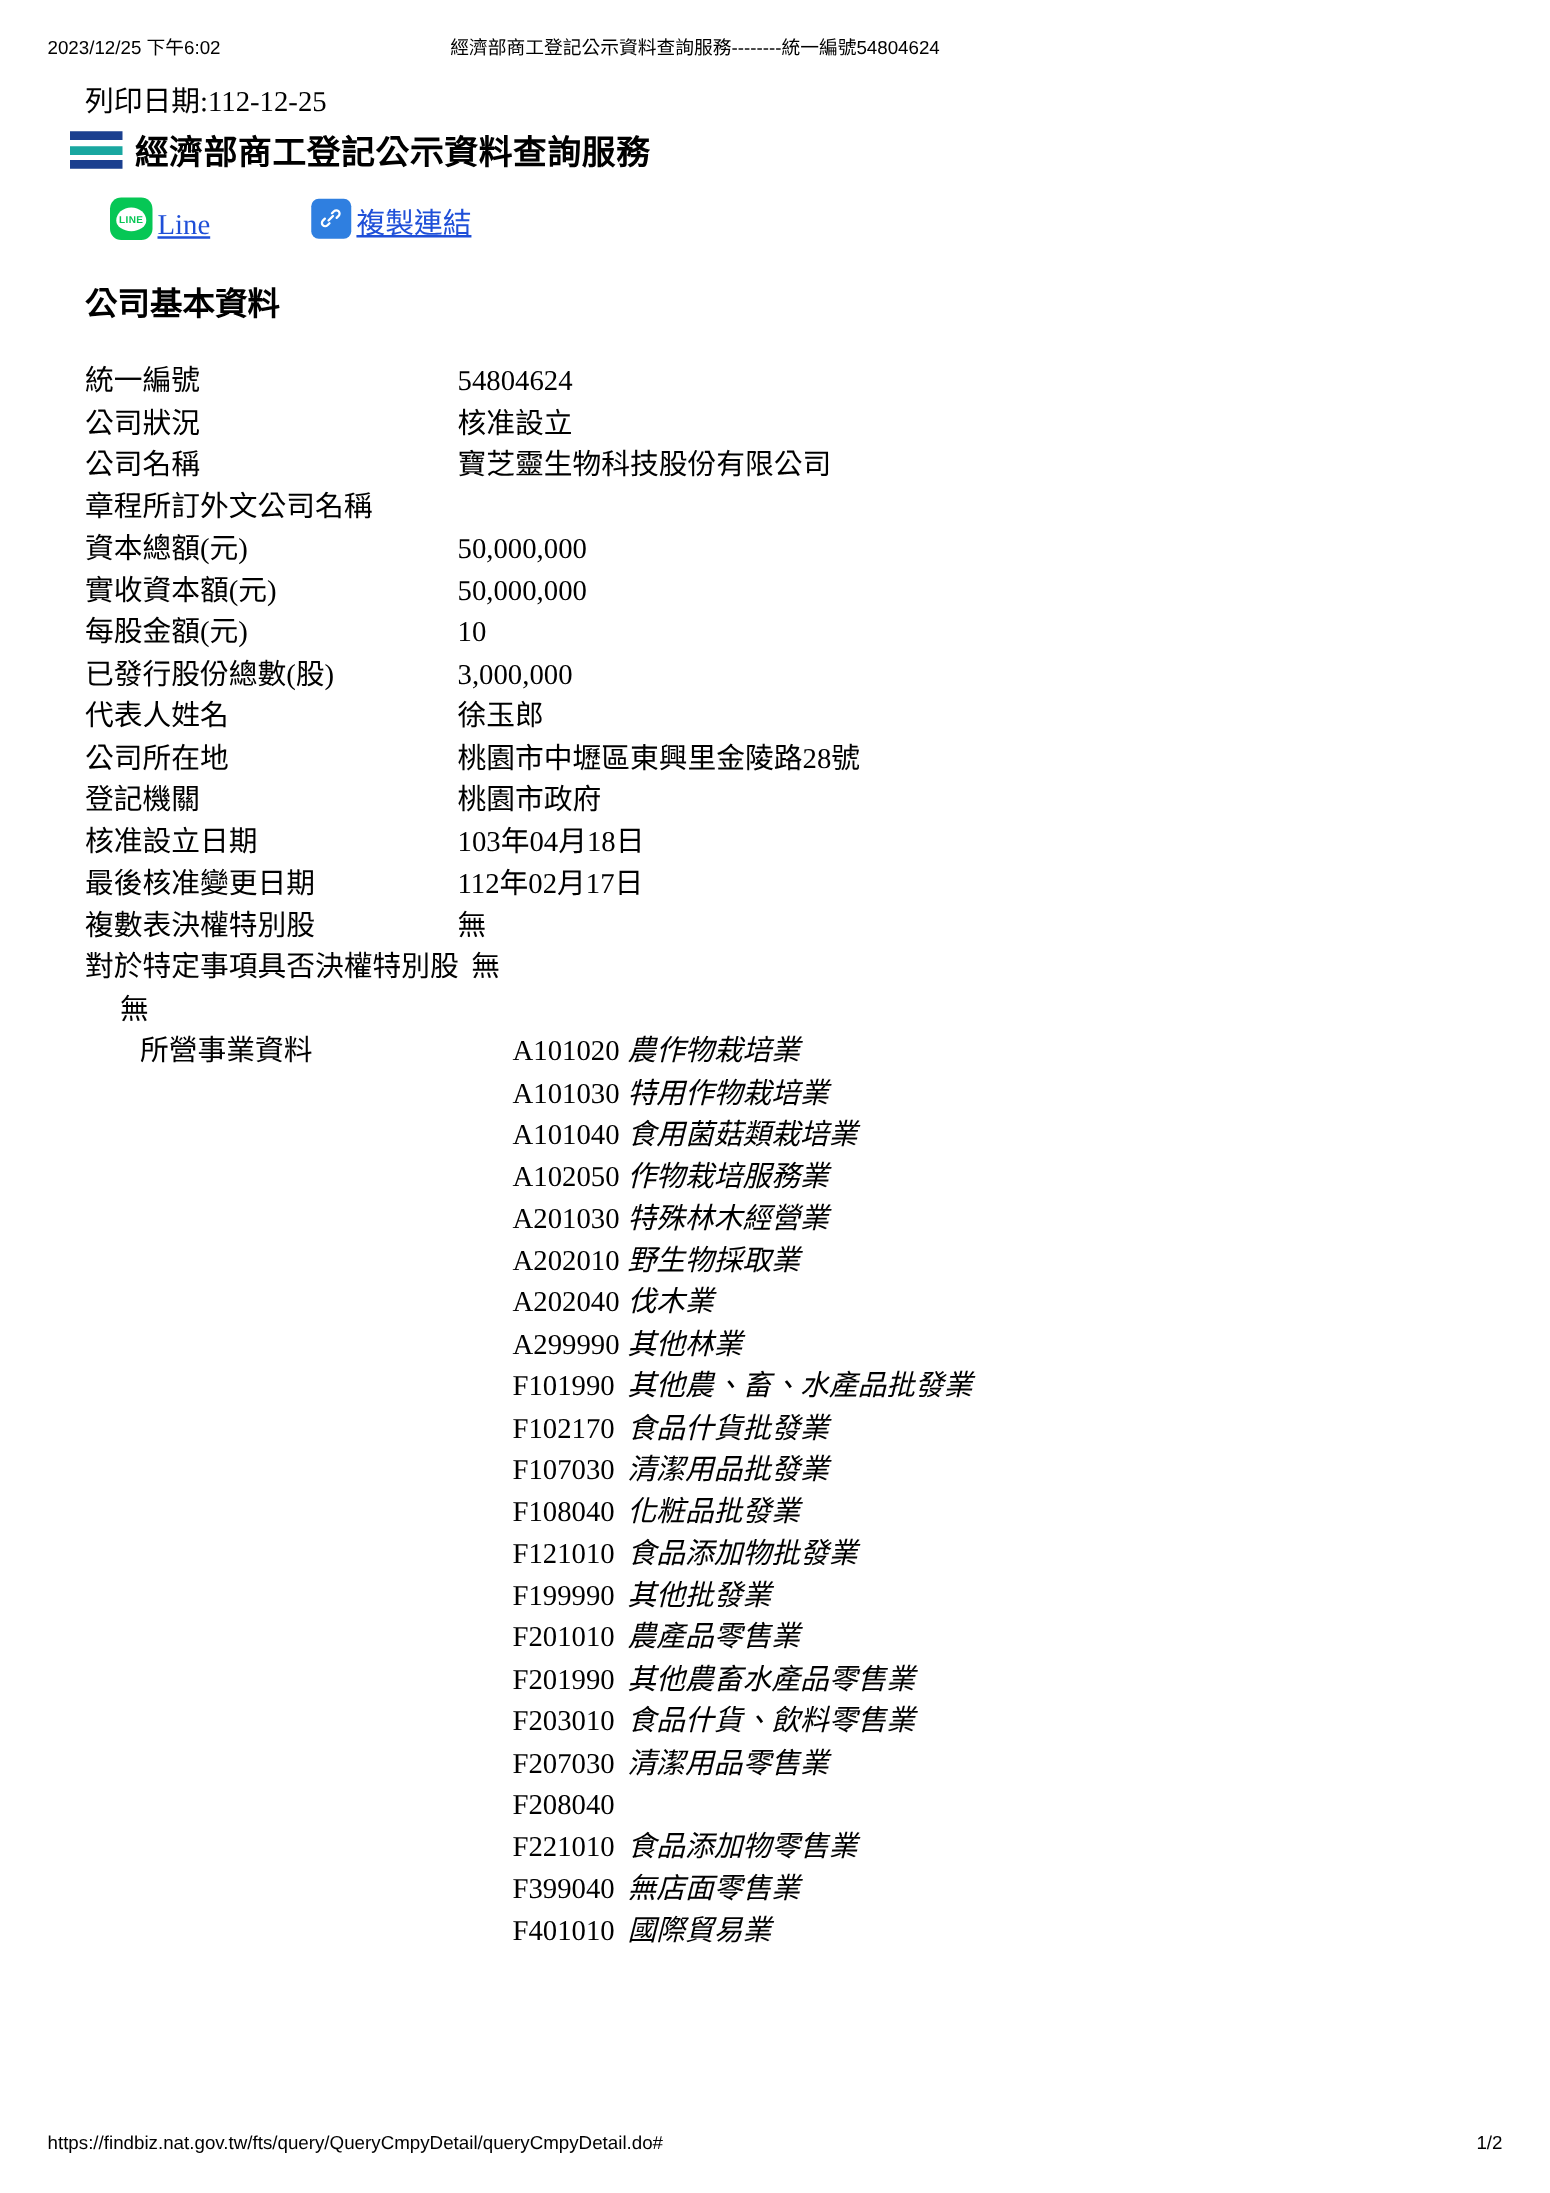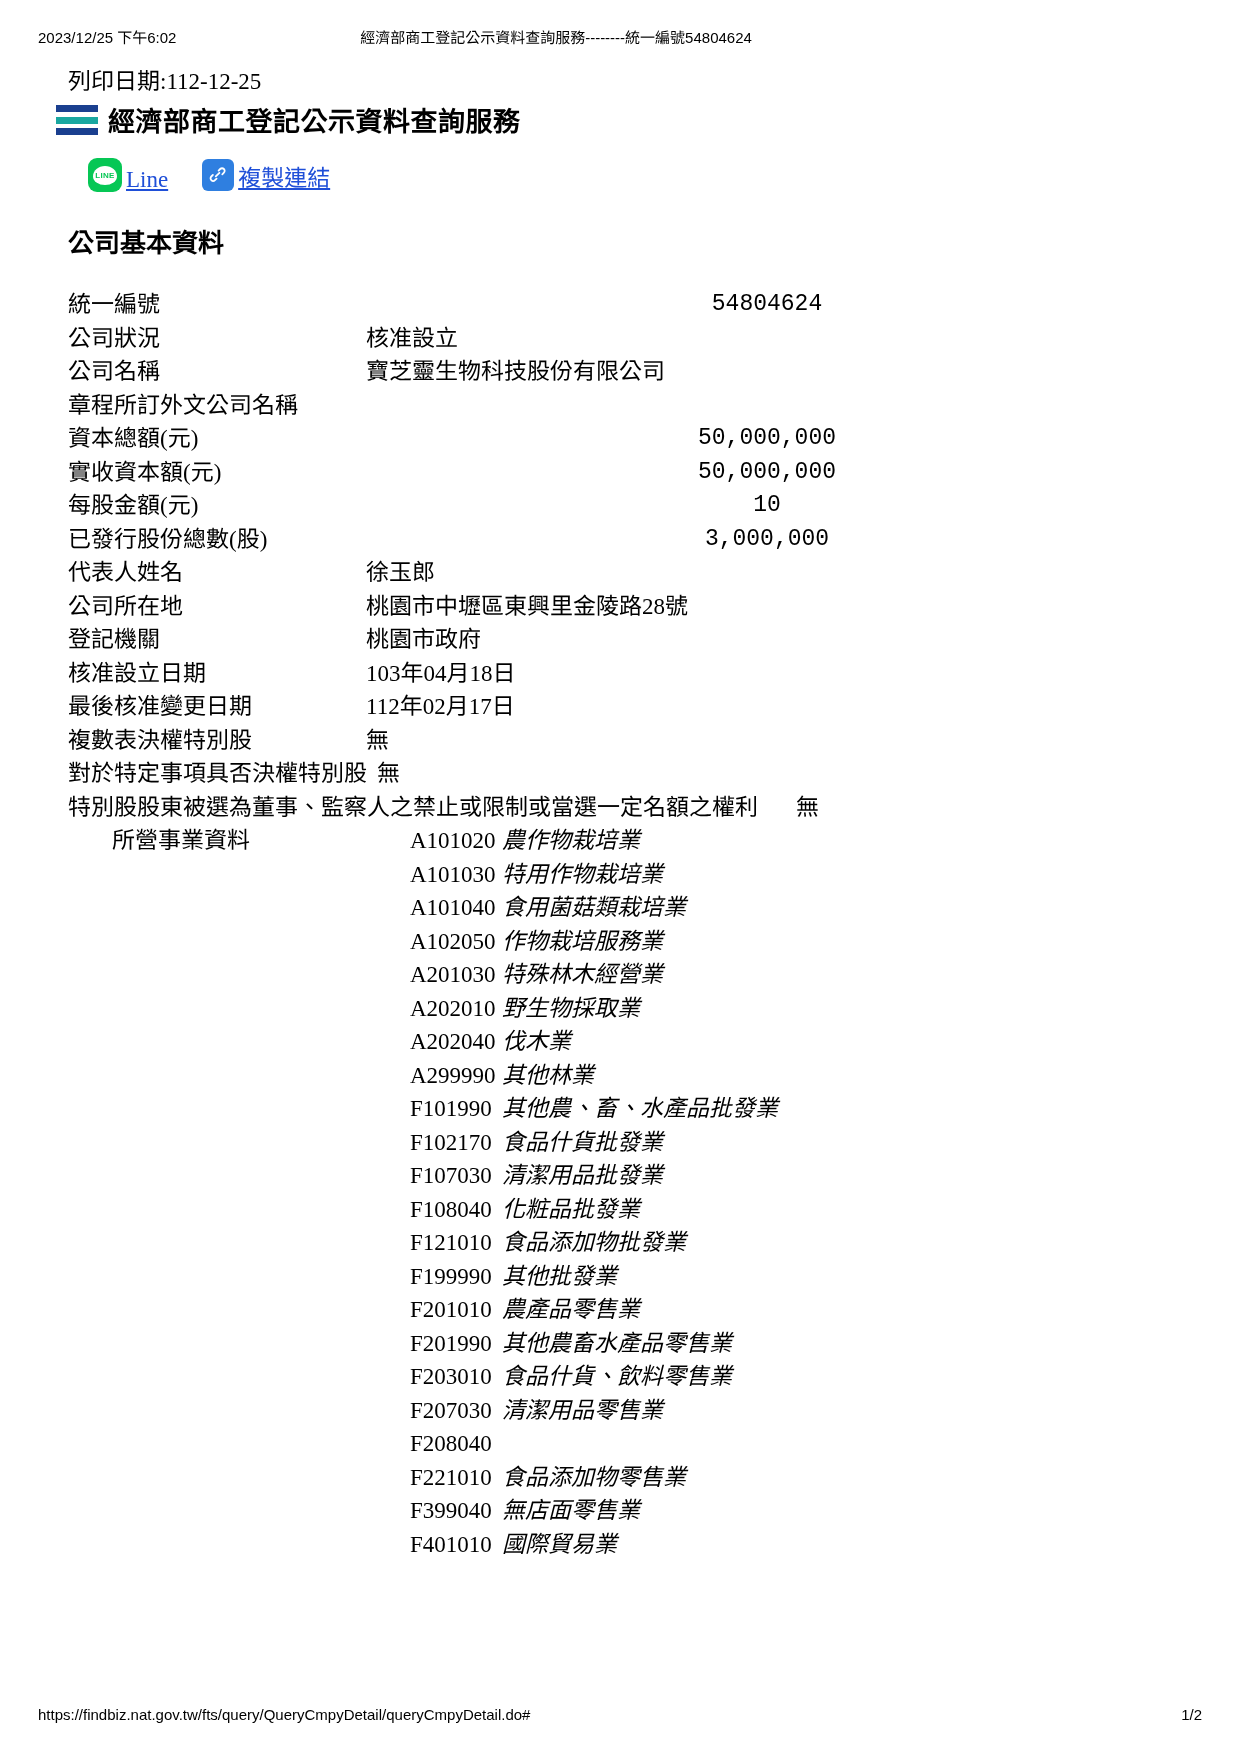--- a/index.html
+++ b/index.html
@@ -110,21 +110,21 @@
     letter-spacing: 0.5px;
     white-space: nowrap;
   }
 
   .share-row {
     position: absolute;
     left: 88px;
     top: 158px;
     display: flex;
     align-items: center;
-    gap: 34px;
+    gap: 81px;
   }
   .share-item {
     display: flex;
     align-items: flex-end;
     gap: 4px;
     text-decoration: none;
   }
   .line-badge {
     width: 34px;
     height: 34px;
@@ -196,22 +196,21 @@
   }
   .row .label.wide {
     width: auto;
     flex: 0 0 auto;
     padding-right: 10px;
   }
   .row .value {
     flex: 1 1 auto;
   }
   .row .value.num {
-    font-family: Liberation Mono, monospace;
-    text-align: center;
+    font-family: Liberation Serif, serif;
   }
   .row .value.pad-left {
     padding-left: 28px;
   }
 
   
   .scope-row {
     display: flex;
     align-items: flex-start;
   }
@@ -337,21 +336,20 @@
     <div class="row">
       <span class="label">複數表決權特別股</span>
       <span class="value">無</span>
     </div>
 
     <div class="row">
       <span class="label wide">對於特定事項具否決權特別股</span>
       <span class="value">無</span>
     </div>
     <div class="row">
-      <span class="label wide">特別股股東被選為董事、監察人之禁止或限制或當選一定名額之權利</span>
       <span class="value pad-left">無</span>
     </div>
 
     <div class="scope-row">
       <span class="label">所營事業資料</span>
       <div class="scope-list">
         <div class="scope-item">
           <span class="code">A101020</span>
           <span class="desc">農作物栽培業</span>
         </div>

